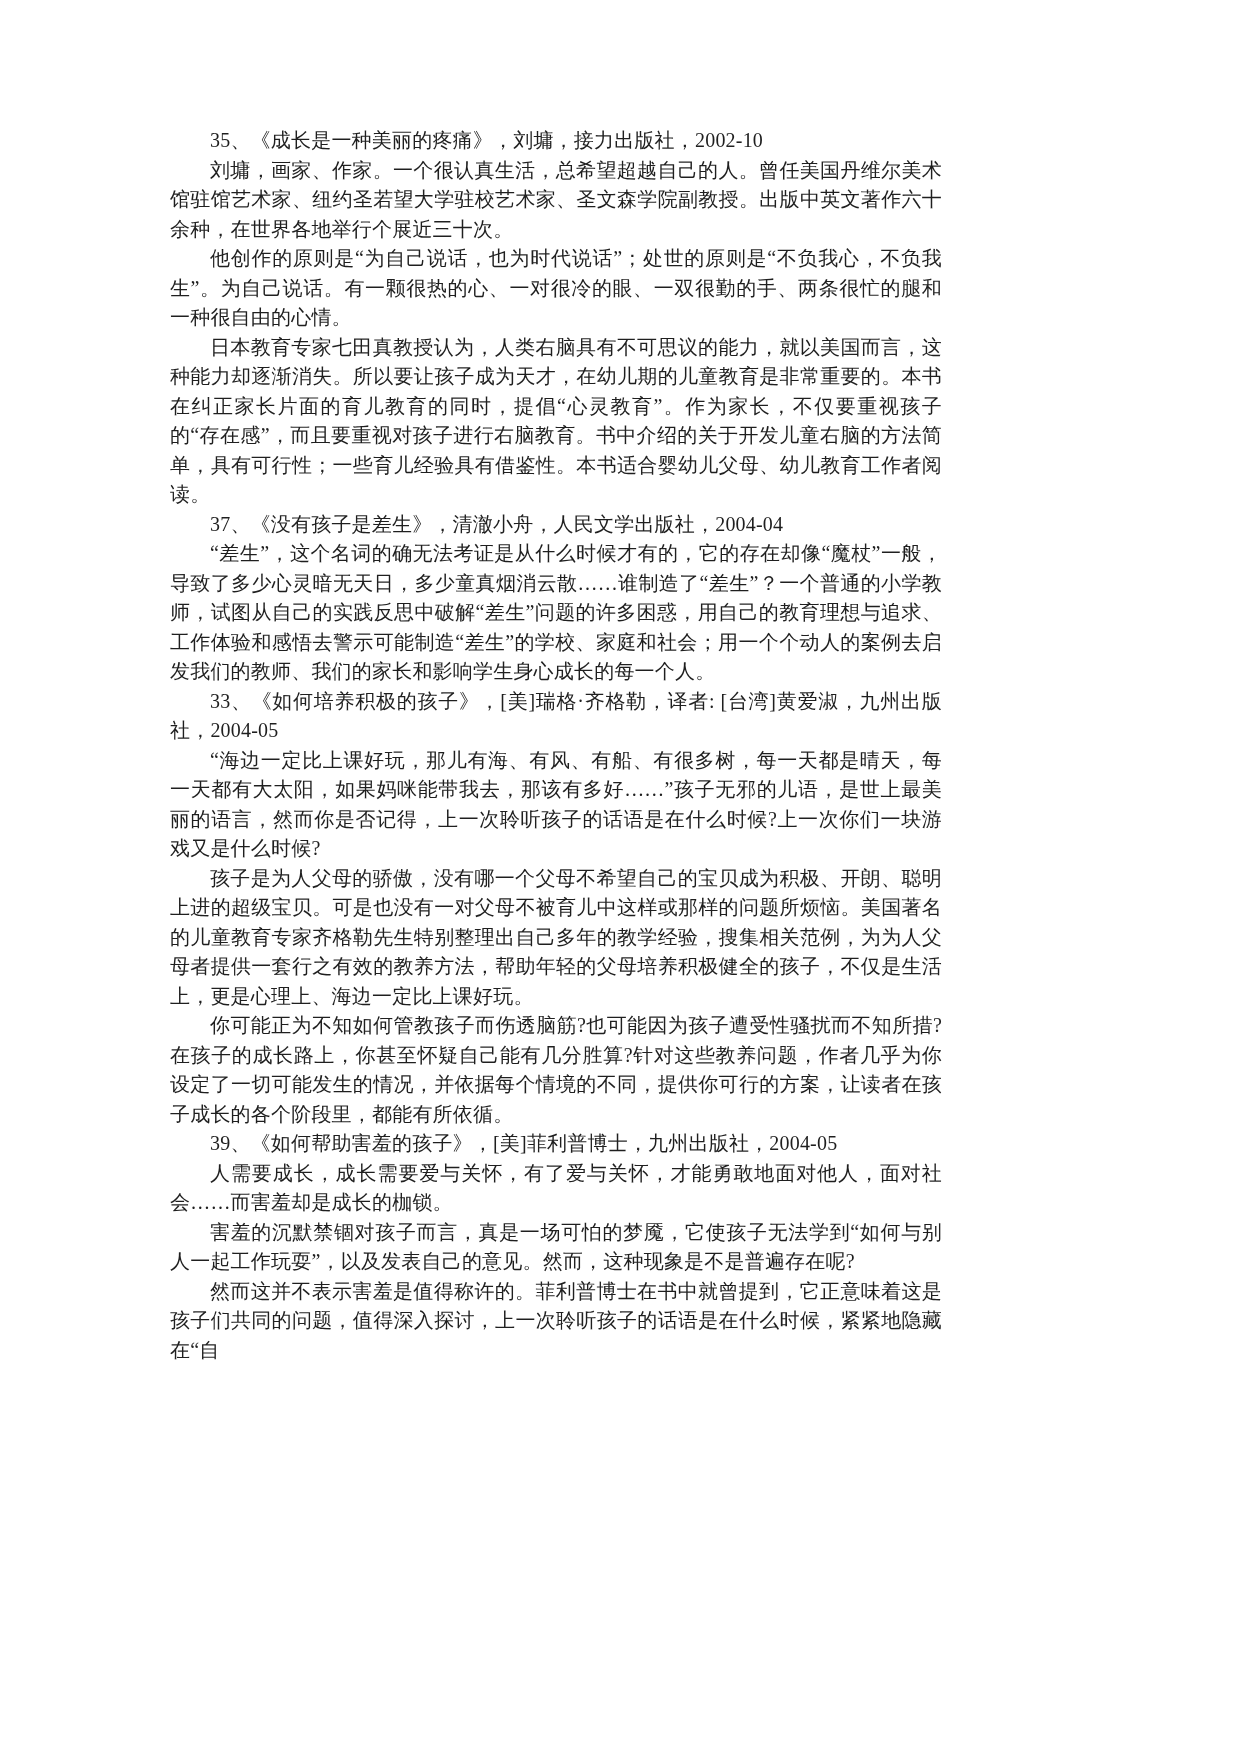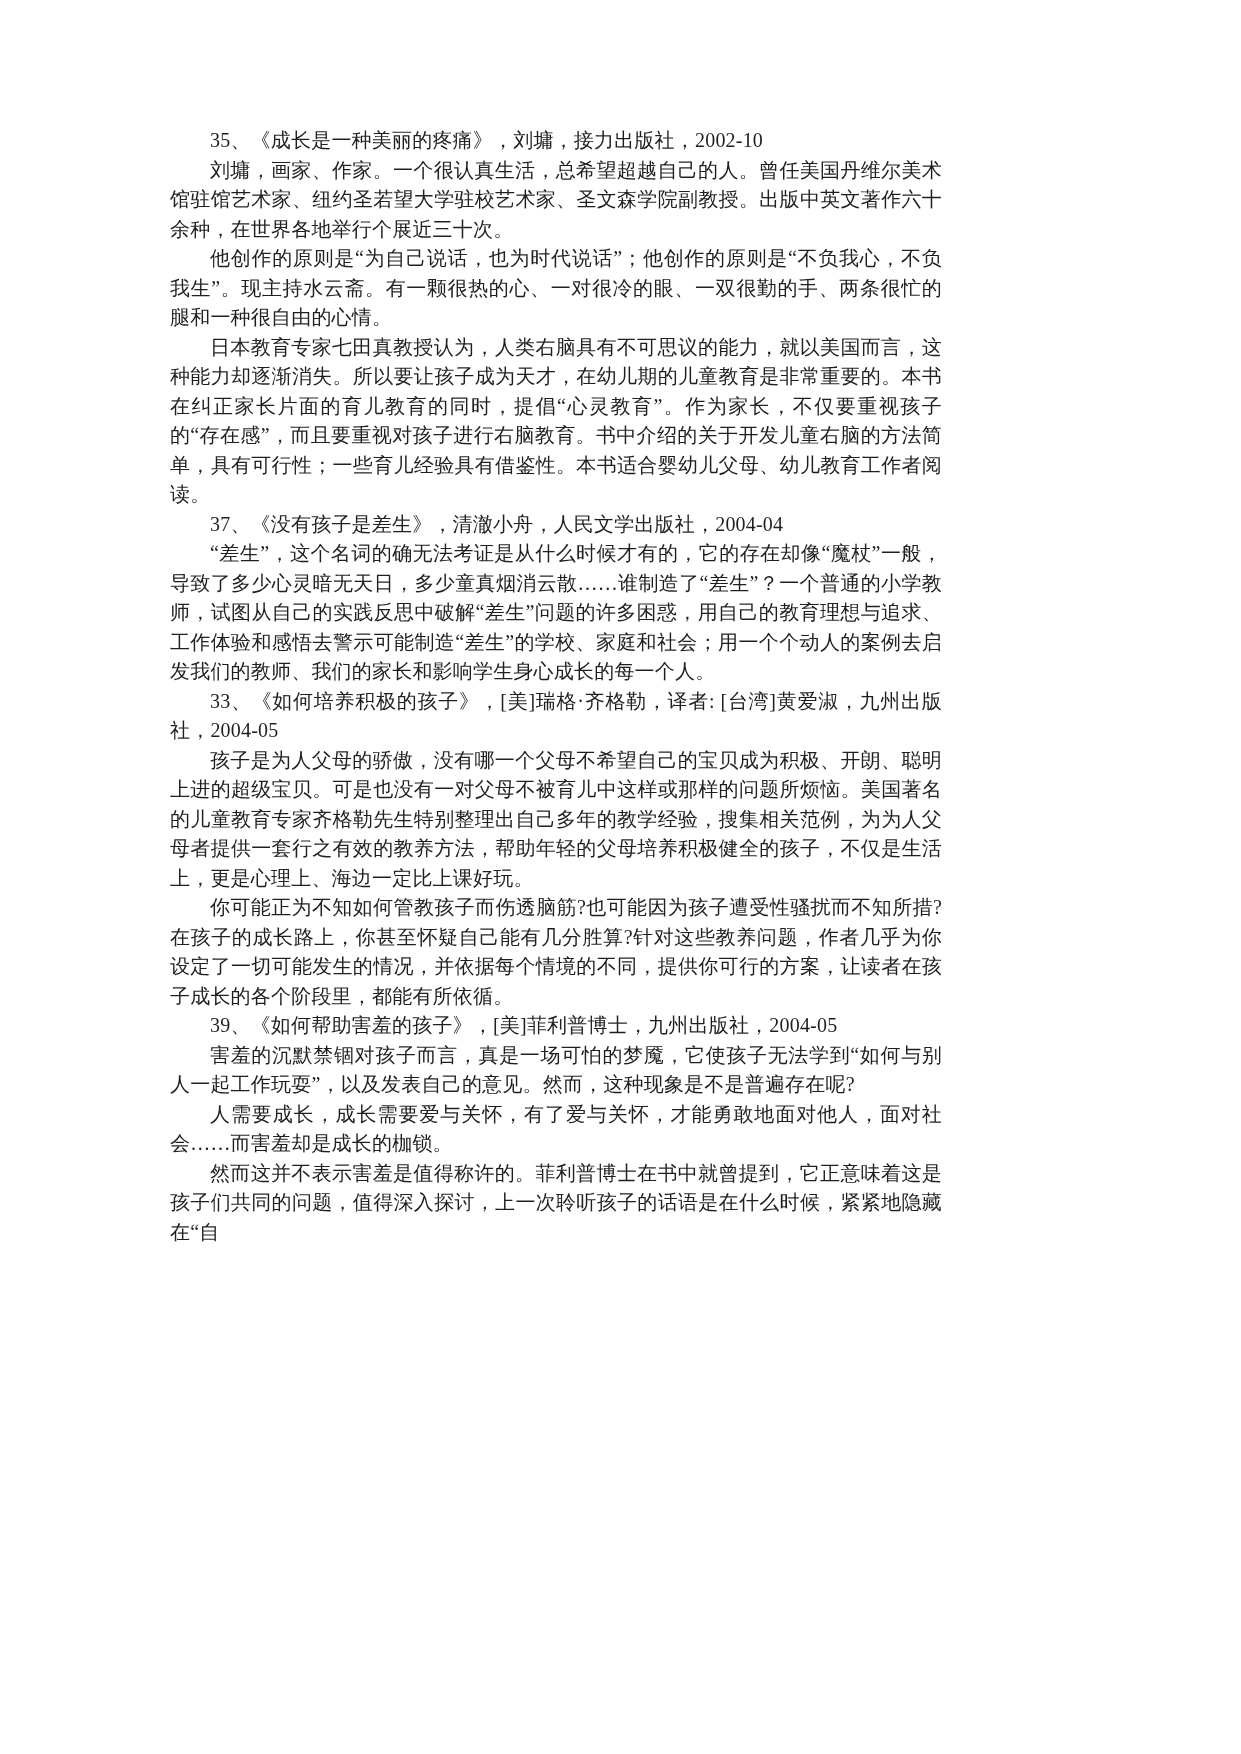--- a/index.html
+++ b/index.html
@@ -34,25 +34,26 @@
     letter-spacing: 0.2px;
   }
 </style>
 </head>
 <body>
 
 <div class="page">
   <div class="content">
       <p class="para">35、《成长是一种美丽的疼痛》，刘墉，接力出版社，2002-10</p>
       <p class="para">刘墉，画家、作家。一个很认真生活，总希望超越自己的人。曾任美国丹维尔美术馆驻馆艺术家、纽约圣若望大学驻校艺术家、圣文森学院副教授。出版中英文著作六十余种，在世界各地举行个展近三十次。</p>
-      <p class="para">他创作的原则是“为自己说话，也为时代说话”；他创作的原则是“不负我心，不负我生”。现主持水云斋。有一颗很热的心、一对很冷的眼、一双很勤的手、两条很忙的腿和一种很自由的心情。</p>
+      <p class="para">他创作的原则是“为自己说话，也为时代说话”；处世的原则是“不负我心，不负我生”。为自己说话。有一颗很热的心、一对很冷的眼、一双很勤的手、两条很忙的腿和一种很自由的心情。</p>
       <p class="para">日本教育专家七田真教授认为，人类右脑具有不可思议的能力，就以美国而言，这种能力却逐渐消失。所以要让孩子成为天才，在幼儿期的儿童教育是非常重要的。本书在纠正家长片面的育儿教育的同时，提倡“心灵教育”。作为家长，不仅要重视孩子的“存在感”，而且要重视对孩子进行右脑教育。书中介绍的关于开发儿童右脑的方法简单，具有可行性；一些育儿经验具有借鉴性。本书适合婴幼儿父母、幼儿教育工作者阅读。</p>
       <p class="para">37、《没有孩子是差生》，清澈小舟，人民文学出版社，2004-04</p>
       <p class="para">“差生”，这个名词的确无法考证是从什么时候才有的，它的存在却像“魔杖”一般，导致了多少心灵暗无天日，多少童真烟消云散……谁制造了“差生”？一个普通的小学教师，试图从自己的实践反思中破解“差生”问题的许多困惑，用自己的教育理想与追求、工作体验和感悟去警示可能制造“差生”的学校、家庭和社会；用一个个动人的案例去启发我们的教师、我们的家长和影响学生身心成长的每一个人。</p>
       <p class="para">33、《如何培养积极的孩子》，[美]瑞格·齐格勒，译者: [台湾]黄爱淑，九州出版社，2004-05</p>
+      <p class="para">“海边一定比上课好玩，那儿有海、有风、有船、有很多树，每一天都是晴天，每一天都有大太阳，如果妈咪能带我去，那该有多好……”孩子无邪的儿语，是世上最美丽的语言，然而你是否记得，上一次聆听孩子的话语是在什么时候?上一次你们一块游戏又是什么时候?</p>
       <p class="para">孩子是为人父母的骄傲，没有哪一个父母不希望自己的宝贝成为积极、开朗、聪明上进的超级宝贝。可是也没有一对父母不被育儿中这样或那样的问题所烦恼。美国著名的儿童教育专家齐格勒先生特别整理出自己多年的教学经验，搜集相关范例，为为人父母者提供一套行之有效的教养方法，帮助年轻的父母培养积极健全的孩子，不仅是生活上，更是心理上、海边一定比上课好玩。</p>
       <p class="para">你可能正为不知如何管教孩子而伤透脑筋?也可能因为孩子遭受性骚扰而不知所措?在孩子的成长路上，你甚至怀疑自己能有几分胜算?针对这些教养问题，作者几乎为你设定了一切可能发生的情况，并依据每个情境的不同，提供你可行的方案，让读者在孩子成长的各个阶段里，都能有所依循。</p>
       <p class="para">39、《如何帮助害羞的孩子》，[美]菲利普博士，九州出版社，2004-05</p>
+      <p class="para">人需要成长，成长需要爱与关怀，有了爱与关怀，才能勇敢地面对他人，面对社会……而害羞却是成长的枷锁。</p>
       <p class="para">害羞的沉默禁锢对孩子而言，真是一场可怕的梦魇，它使孩子无法学到“如何与别人一起工作玩耍”，以及发表自己的意见。然而，这种现象是不是普遍存在呢?</p>
-      <p class="para">人需要成长，成长需要爱与关怀，有了爱与关怀，才能勇敢地面对他人，面对社会……而害羞却是成长的枷锁。</p>
       <p class="para">然而这并不表示害羞是值得称许的。菲利普博士在书中就曾提到，它正意味着这是孩子们共同的问题，值得深入探讨，上一次聆听孩子的话语是在什么时候，紧紧地隐藏在“自</p>
     </div>
 </div>
 
 </body></html>

